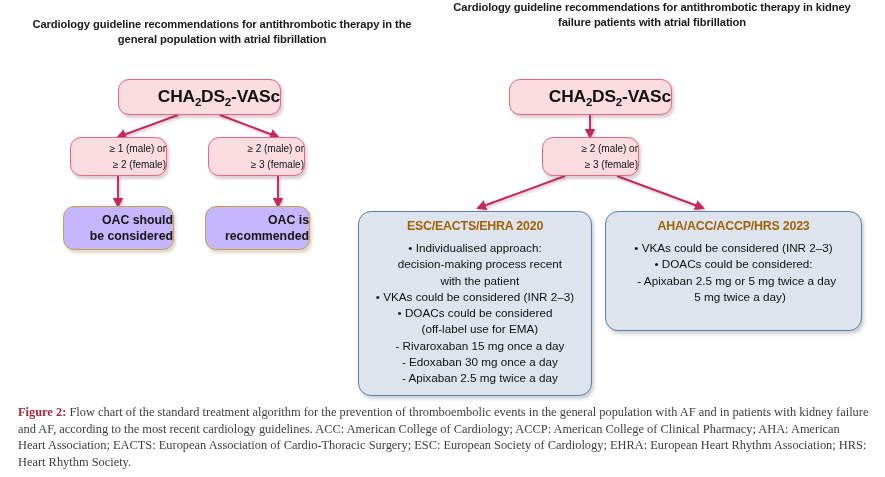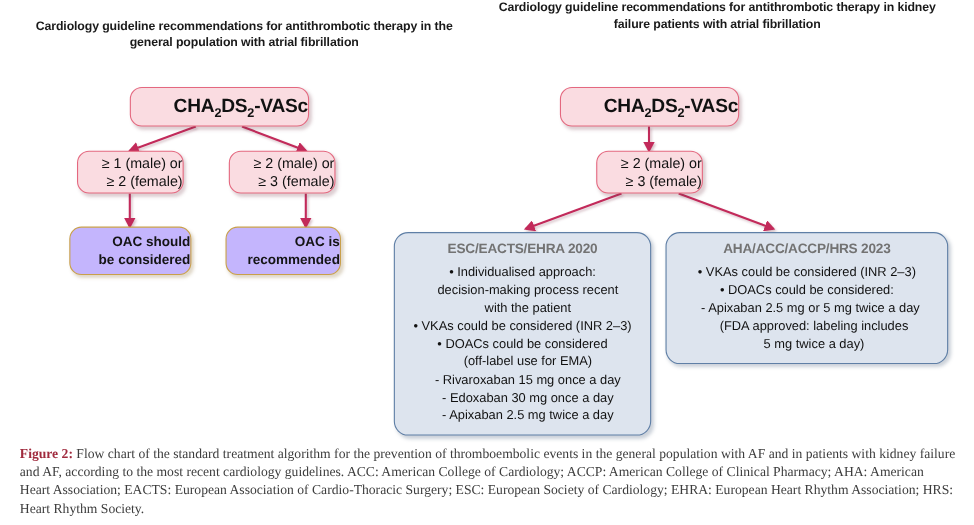--- a/index.html
+++ b/index.html
@@ -35,28 +35,28 @@
     background:#c4b5fd;border:1.6px solid #c9a04a;
     box-shadow:2px 2.5px 3px rgba(130,100,40,.25);
   }
   
   .blue{
     background:#dde4ee;border:1.5px solid #5f7fa6;border-radius:13px;
     box-shadow:2px 2.5px 3.5px rgba(70,90,120,.28);
     align-items:flex-start;justify-content:flex-start;
   }
 
-  .score{font-size:13px;line-height:15.5px;color:#111;font-weight:400;}
+  .score{font-size:10px;line-height:15.5px;color:#111;font-weight:400;}
   .oac{font-size:12.3px;line-height:16px;color:#141414;font-weight:bold;}
   .chads{font-size:17.4px;line-height:20px;color:#111;font-weight:bold;letter-spacing:-0.2px;}
   .chads sub{font-size:11.5px;font-weight:bold;vertical-align:baseline;position:relative;top:4px;}
 
   .panel-inner{padding:7px 9px 8px 9px;width:100%;box-sizing:border-box;}
   .panel-title{
-    text-align:center;font-weight:bold;font-size:12.4px;color:#737373;
+    text-align:center;font-weight:bold;font-size:12.4px;color:#a16207;
     margin-bottom:7px;letter-spacing:-0.2px;
   }
   .panel-body{font-size:11.7px;line-height:16.3px;color:#111;}
   .li{display:block;white-space:pre;}
 
   .cap{
     position:absolute;left:18px;top:404px;width:852px;
     font-family:"Liberation Serif",serif;
     font-size:12.4px;line-height:16.6px;color:#3d3d3d;text-align:left;
   }
@@ -159,21 +159,20 @@
     </div>
   </div>
 
   <div class="node blue" style="left:605px;top:211px;width:257px;height:120px;">
     <div class="panel-inner">
       <div class="panel-title">AHA/ACC/ACCP/HRS 2023</div>
       <div class="panel-body">
         <span class="li">• VKAs could be considered (INR 2–3)</span>
         <span class="li">• DOACs could be considered:</span>
         <span class="li">  - Apixaban 2.5 mg or 5 mg twice a day</span>
-        <span class="li">    (FDA approved: labeling includes</span>
         <span class="li">    5 mg twice a day)</span>
       </div>
     </div>
   </div>
 
   <div class="cap">
     <b>Figure 2:</b><span> Flow chart of the standard treatment algorithm for the prevention of thromboembolic events in the general population with AF and in patients with kidney failure and AF, according to the most recent cardiology guidelines. ACC: American College of Cardiology; ACCP: American College of Clinical Pharmacy; AHA: American Heart Association; EACTS: European Association of Cardio-Thoracic Surgery; ESC: European Society of Cardiology; EHRA: European Heart Rhythm Association; HRS: Heart Rhythm Society.</span>
   </div>
 
 </div>

